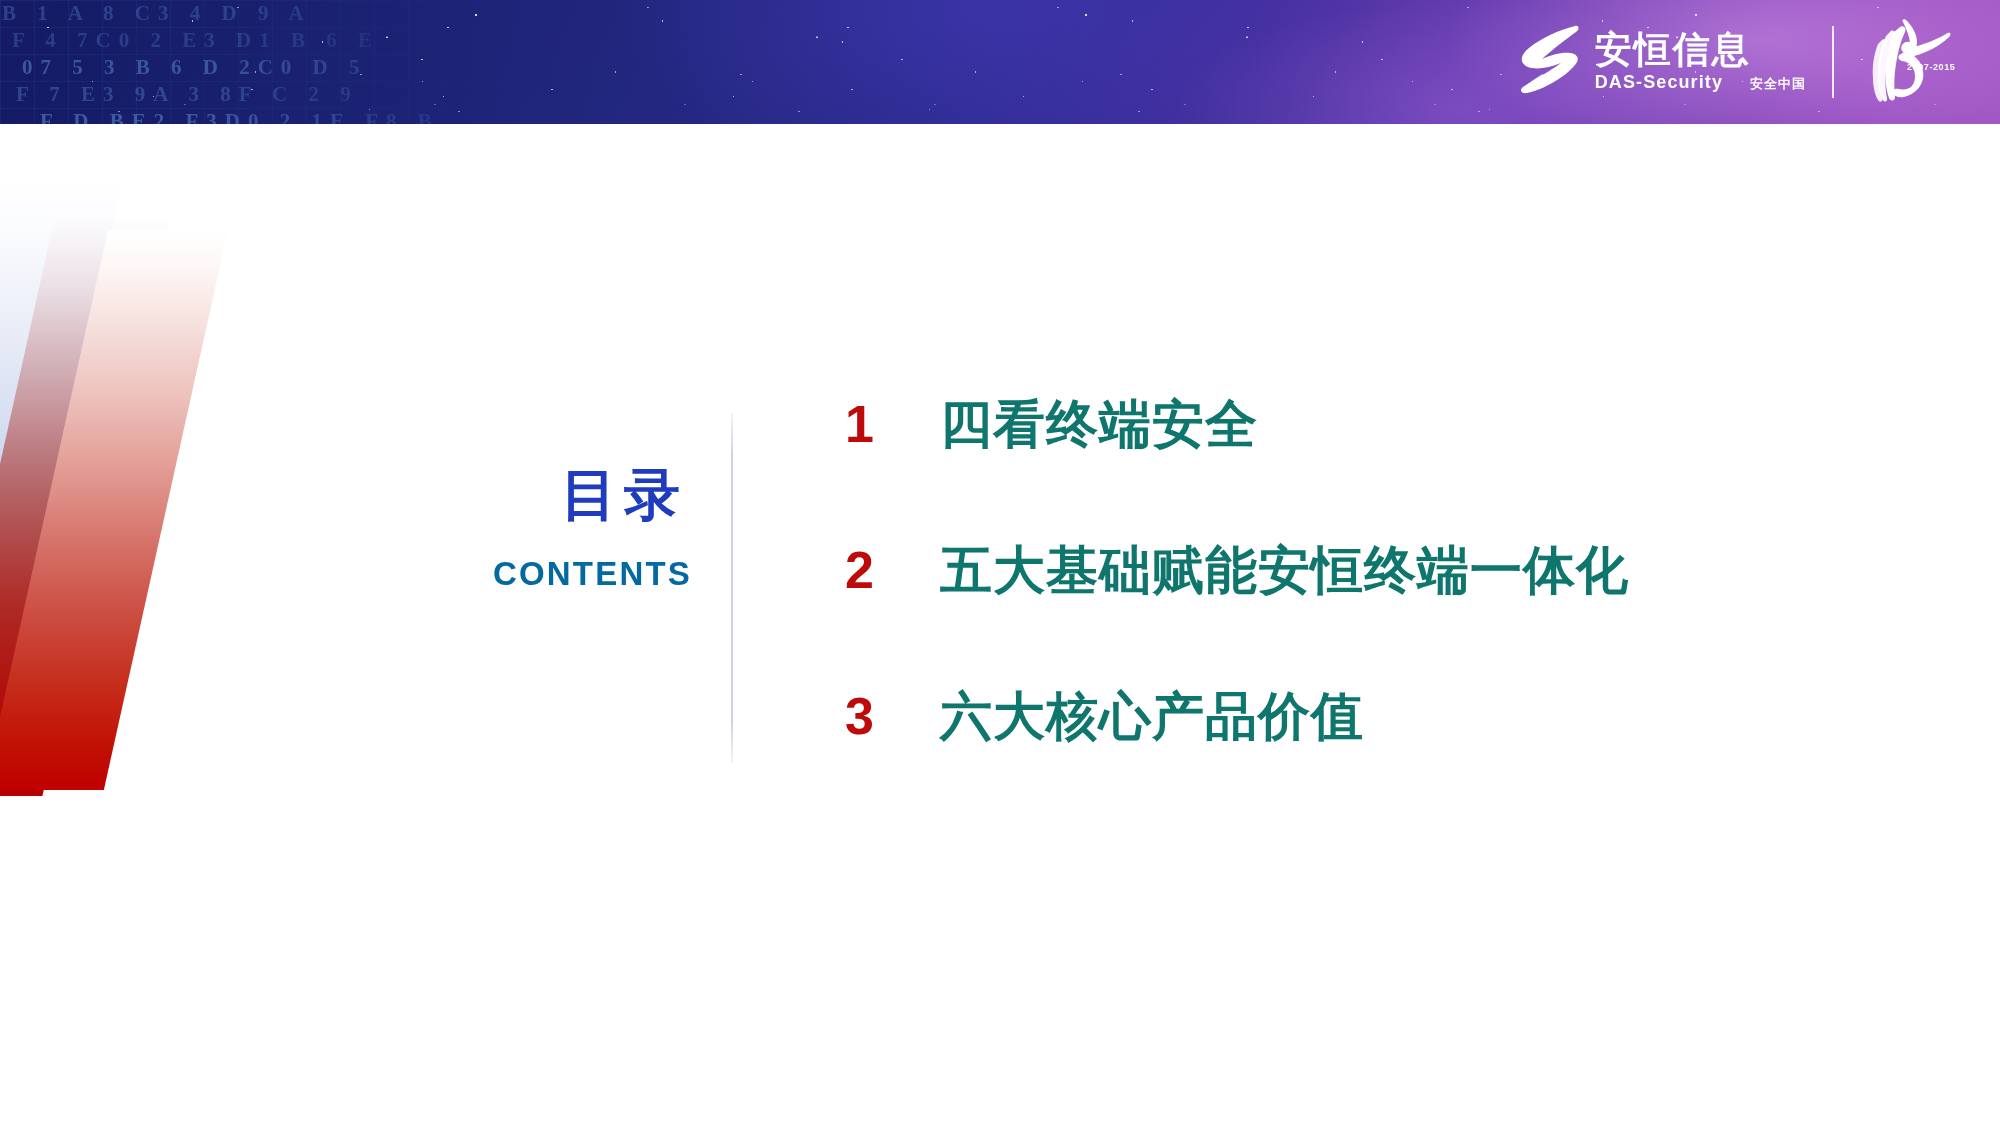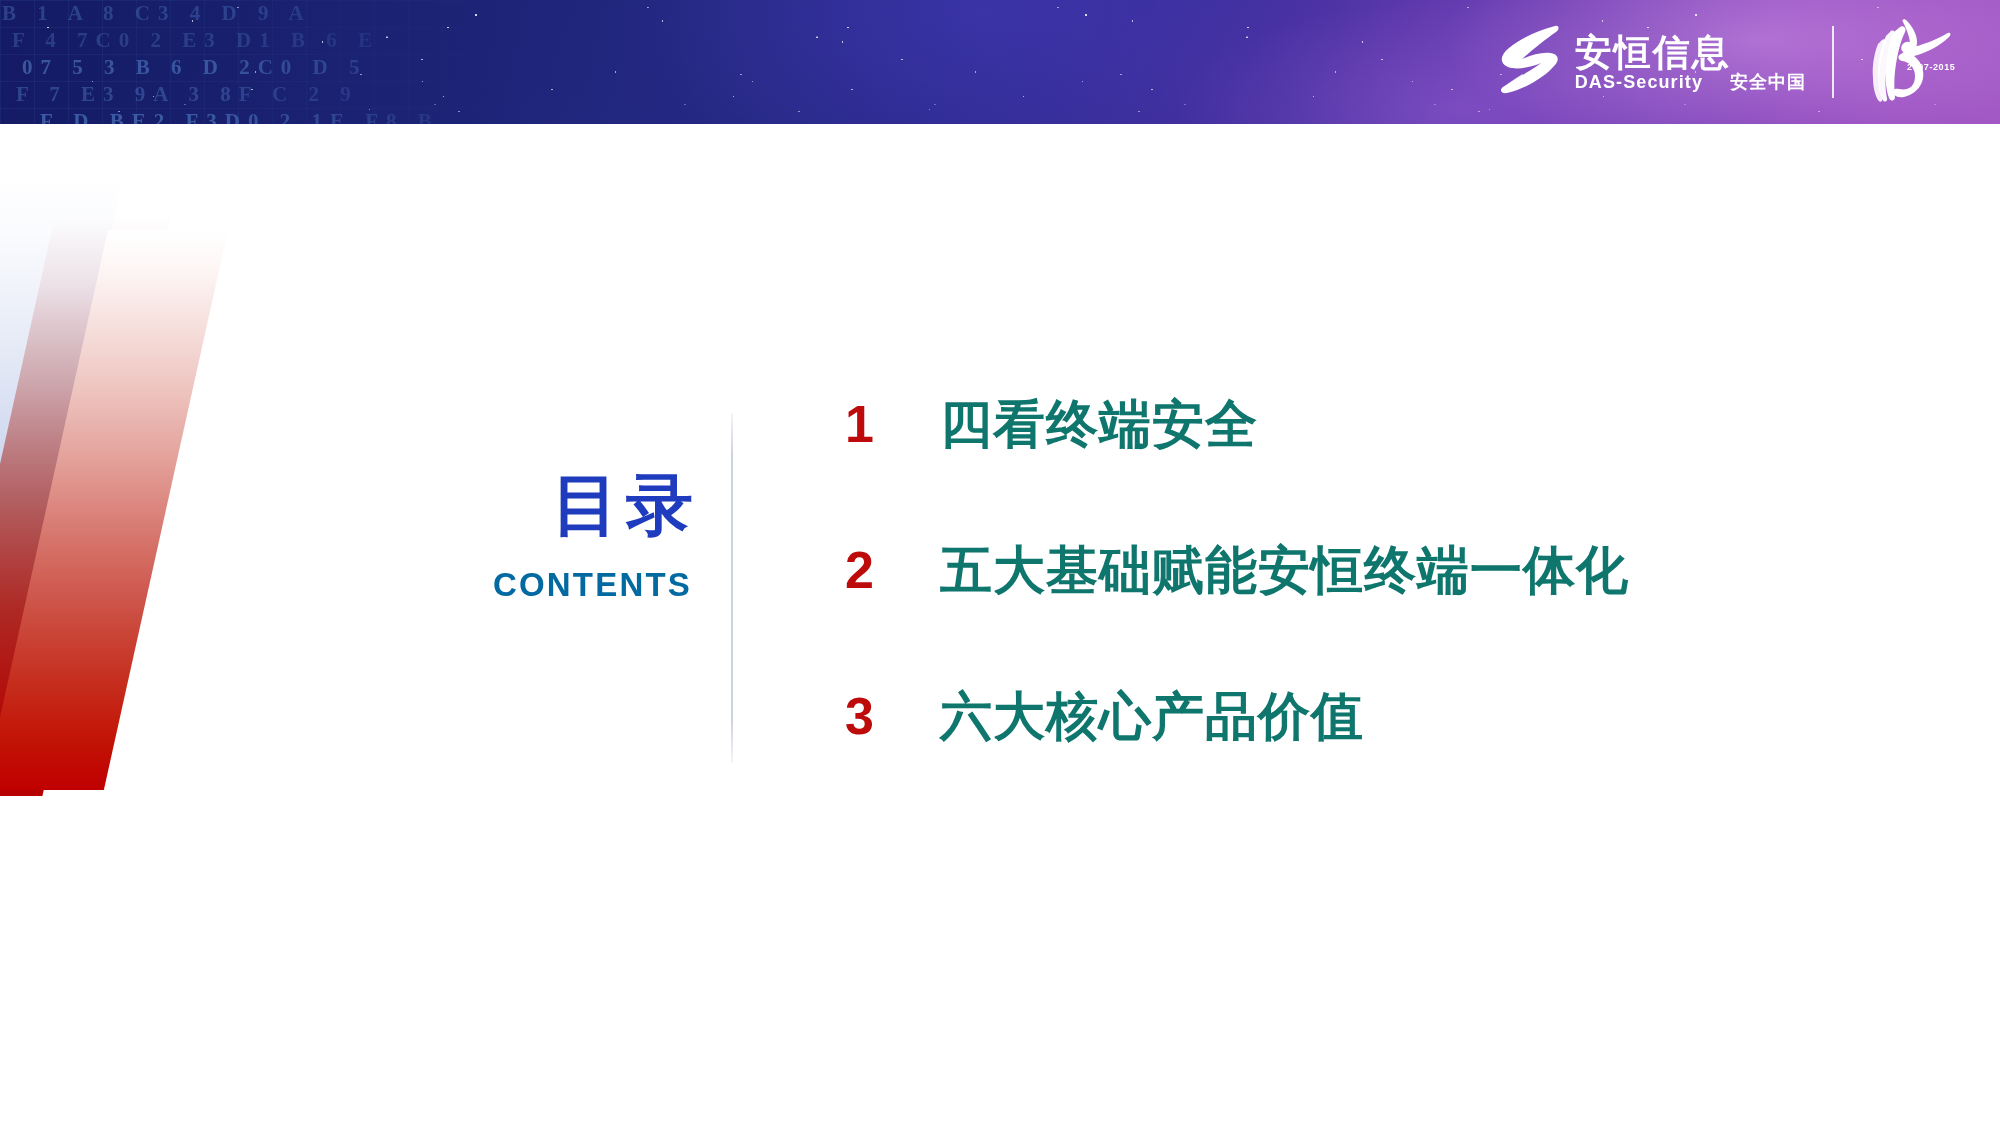--- a/index.html
+++ b/index.html
@@ -133,37 +133,37 @@
     padding-right: 26px;
   }
   .brand-swoosh { display: block; }
   .brand-text { display: flex; flex-direction: column; gap: 2px; }
   .brand-cn {
     color: #ffffff;
     font-size: 37px;
     font-weight: 700;
     letter-spacing: 2px;
     line-height: 1;
-    font-family: Liberation Serif, serif;
+    font-family: Liberation Mono, monospace;
   }
   .brand-sub {
     display: flex;
     align-items: baseline;
     gap: 27px;
   }
   .brand-en {
     color: #ffffff;
     font-size: 18px;
     font-weight: 700;
     letter-spacing: 1.1px;
     line-height: 1;
   }
   .brand-slogan {
     color: #ffffff;
-    font-size: 18px;
+    font-size: 13px;
     font-weight: 700;
     letter-spacing: 1px;
     line-height: 1;
   }
   .logo-divider {
     width: 2px;
     height: 72px;
     background: rgba(255,255,255,0.85);
     margin-right: 26px;
   }
@@ -256,26 +256,26 @@
   
   .title-block {
     position: absolute;
     left: 300px;
     top: 470px;
     width: 400px;
     text-align: right;
   }
   .toc-title {
     color: #1f3cbe;
-    font-size: 67px;
+    font-size: 56px;
     font-weight: 700;
     letter-spacing: 7px;
     line-height: 1.05;
-    margin: 0 0 28px 0;
-    font-family: Liberation Serif, serif;
+    margin: 0 13px 28px 0;
+    font-family: Liberation Mono, monospace;
   }
   .toc-subtitle {
     color: #0369a1;
     font-size: 33px;
     font-weight: 700;
     letter-spacing: 2.2px;
     line-height: 1;
     margin: 8px;
     font-family: "Liberation Sans", "DejaVu Sans", sans-serif;
   }

